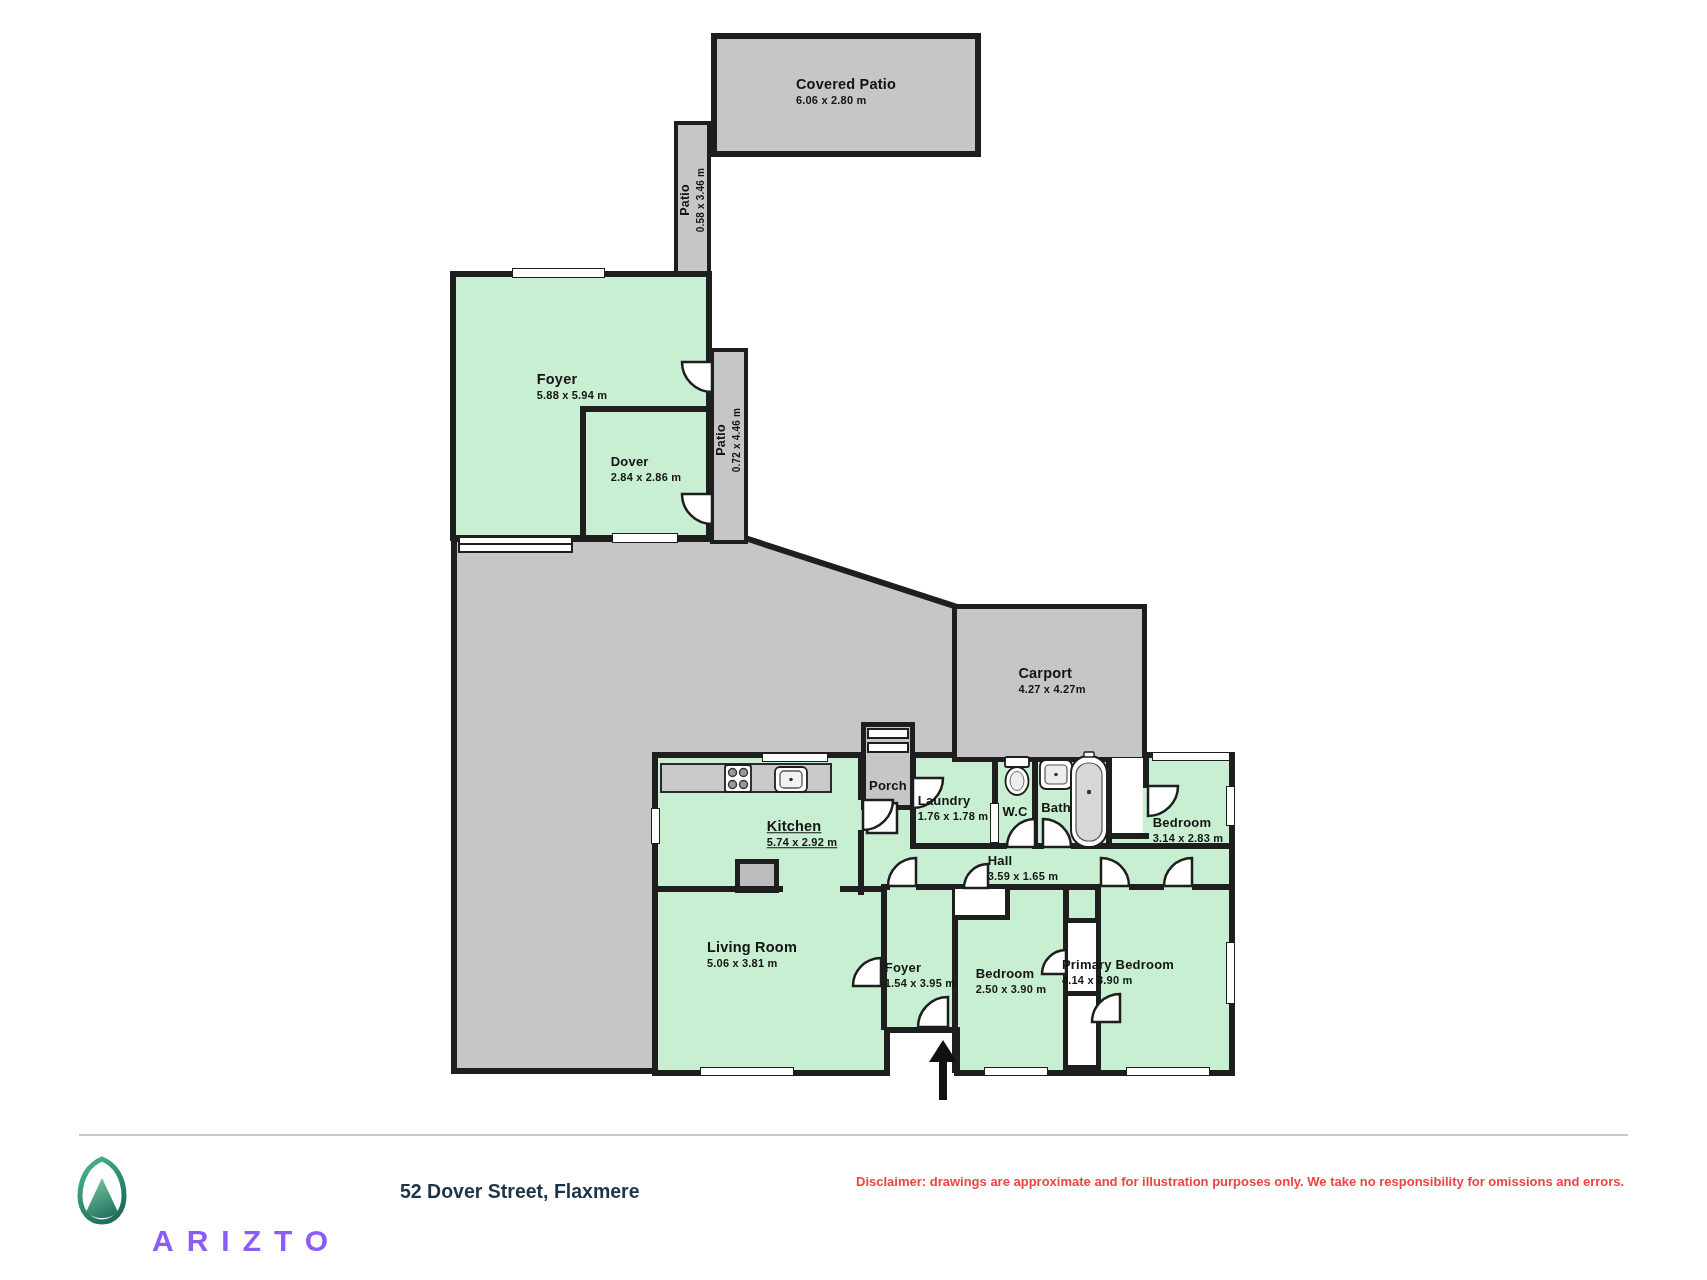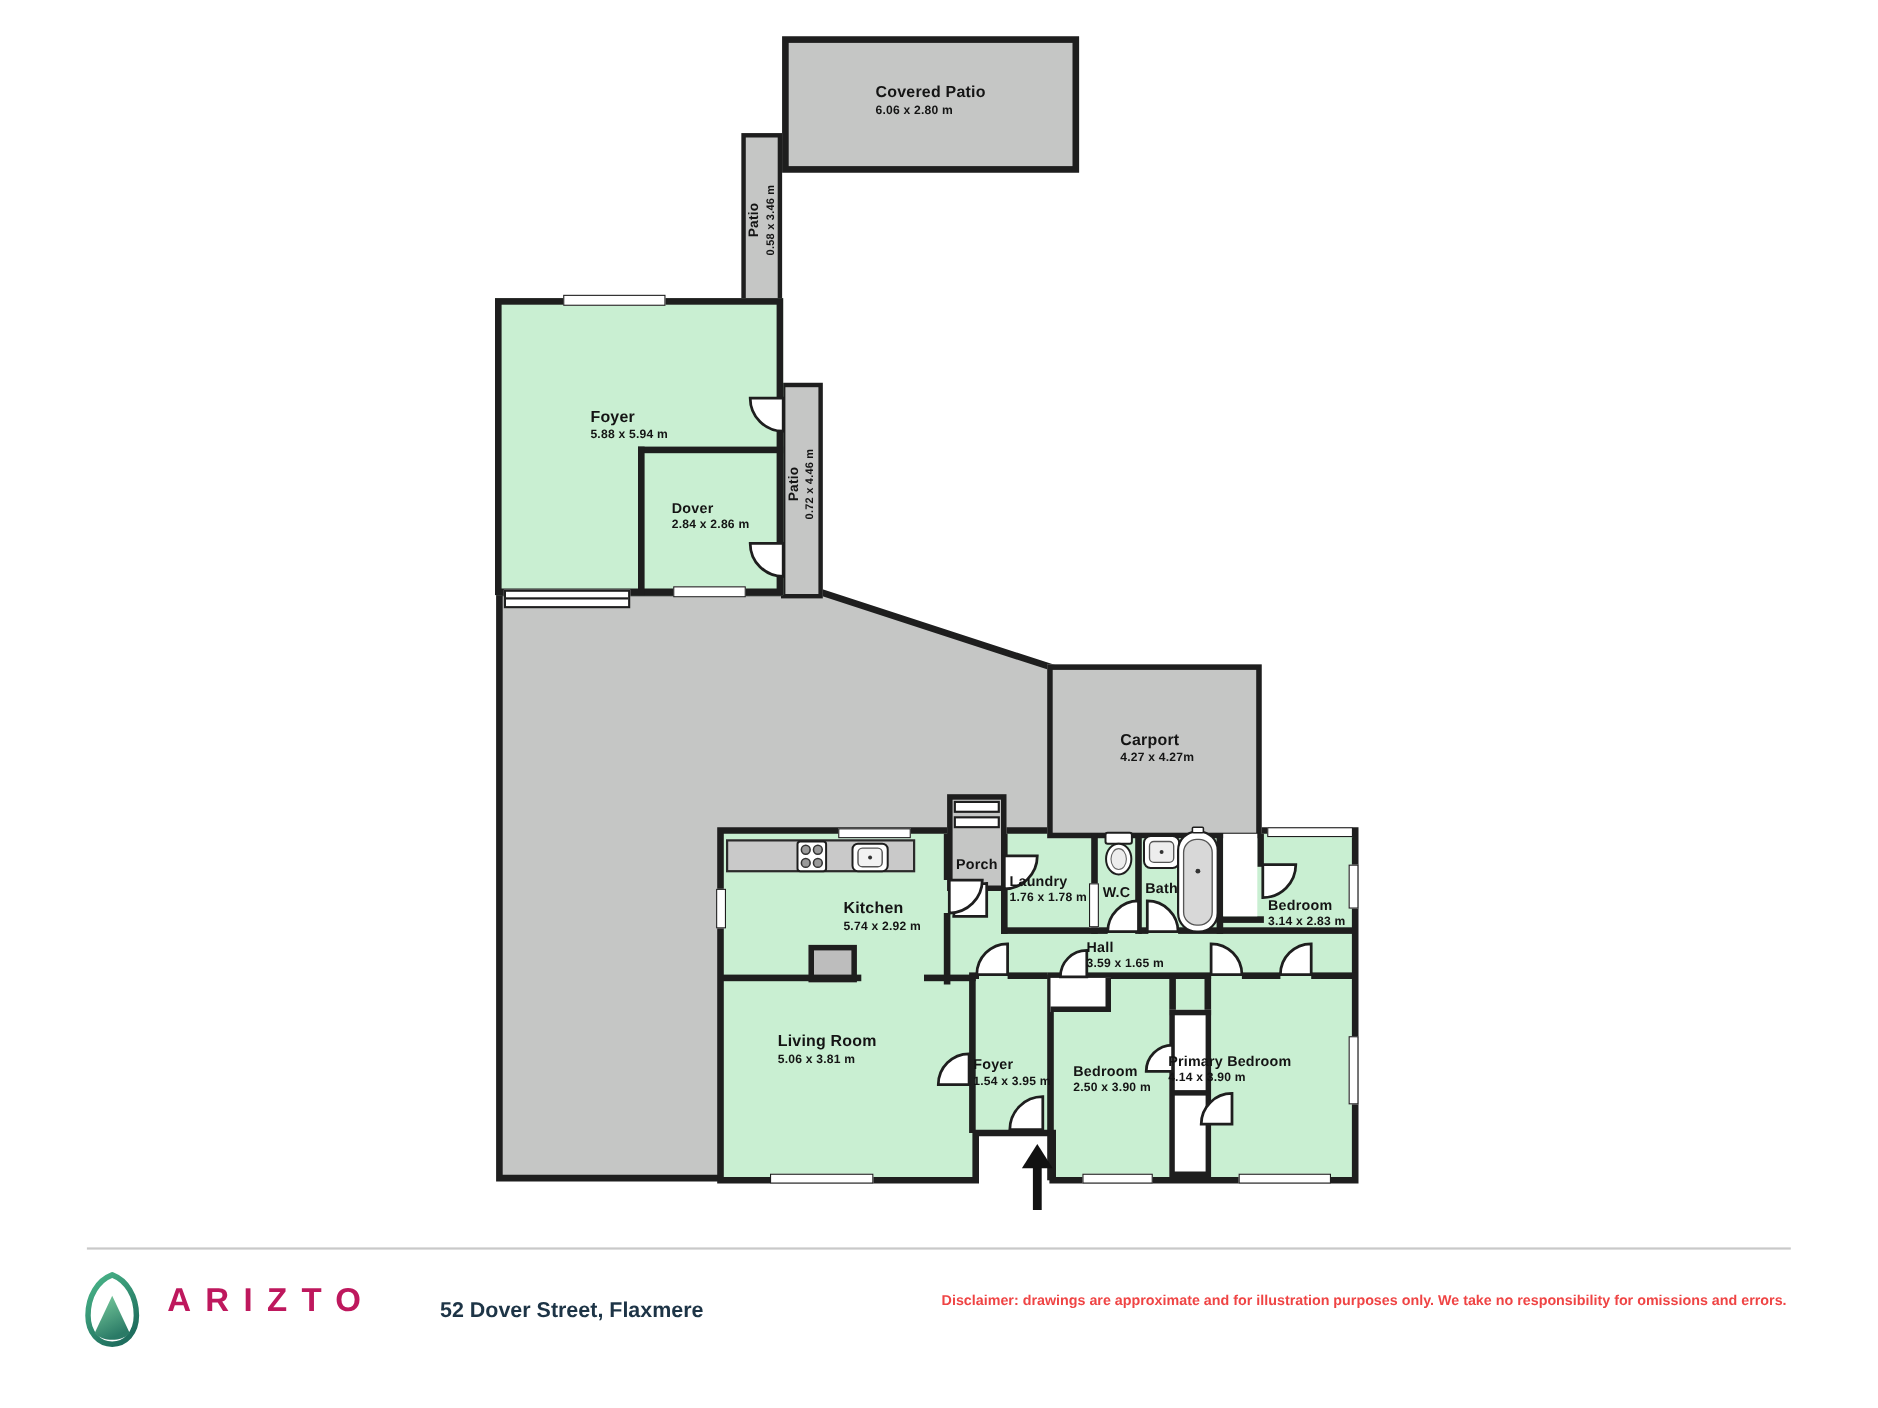--- a/index.html
+++ b/index.html
@@ -16,22 +16,22 @@
   .rname{font-weight:700;font-size:14.5px;letter-spacing:.2px;line-height:1.25;}
   .rname.sm{font-size:13px;}
   .rdims{font-weight:600;font-size:11px;letter-spacing:.2px;line-height:1.4;}
   .vlabel{position:absolute;transform:translate(-50%,-50%) rotate(-90deg);text-align:center;
           color:#141414;white-space:nowrap;z-index:40;}
   .vlabel .rname{font-size:12.5px;}
   .vlabel .rdims{font-size:10px;}
   svg.layer{position:absolute;left:0;top:0;pointer-events:none;}
   .steps{position:absolute;background:#fff;border:2px solid #1e1e1e;box-sizing:border-box;}
   #footer-rule{position:absolute;left:79px;top:1134px;width:1549px;height:2px;background:#c9c9c9;}
-  #brand-text{position:absolute;left:152px;top:1166px;font-size:30px;font-weight:700;
-              letter-spacing:13px;color:#be185d;}
+  #brand-text{position:absolute;left:152px;top:1224px;font-size:30px;font-weight:700;
+              letter-spacing:13px;color:#8b5cf6;}
   #address{position:absolute;left:400px;top:1180px;font-size:19.5px;font-weight:700;color:#1d3446;}
   #disclaimer{position:absolute;left:856px;top:1172px;width:800px;font-size:13px;
               font-weight:700;color:#ef4444;line-height:1.55;}
   .arrow-head{position:absolute;width:0;height:0;border-left:14px solid transparent;
               border-right:14px solid transparent;border-bottom:22px solid #111;}
   .arrow-stem{position:absolute;background:#111;}
 </style>
 </head>
 <body>
 
@@ -186,21 +186,21 @@
     <div class="rname">Patio</div>
       <div class="rdims">0.72 x 4.46 m</div>
   </div>
   <div class="room-label" style="left:1052px;top:681px;">
     <div class="rname">Carport</div>
       <div class="rdims">4.27 x 4.27m</div>
   </div>
   <div class="room-label" style="left:888px;top:786px;">
     <div class="rname sm">Porch</div>
   </div>
-  <div class="room-label" style="left:802px;top:834px;">
+  <div class="room-label" style="left:802px;top:834px;text-decoration:underline;">
     <div class="rname">Kitchen</div>
       <div class="rdims">5.74 x 2.92 m</div>
   </div>
   <div class="room-label" style="left:953px;top:809px;">
     <div class="rname sm">Laundry</div>
       <div class="rdims">1.76 x 1.78 m</div>
   </div>
   <div class="room-label" style="left:1015px;top:812px;">
     <div class="rname sm">W.C</div>
   </div>

